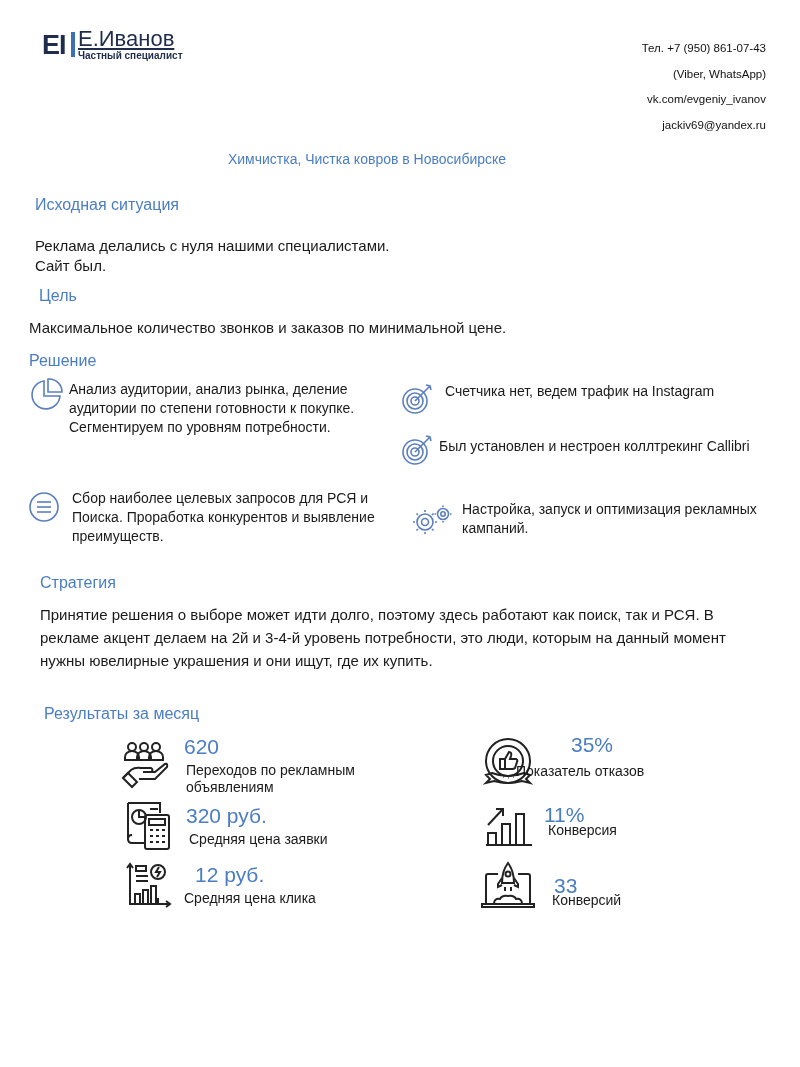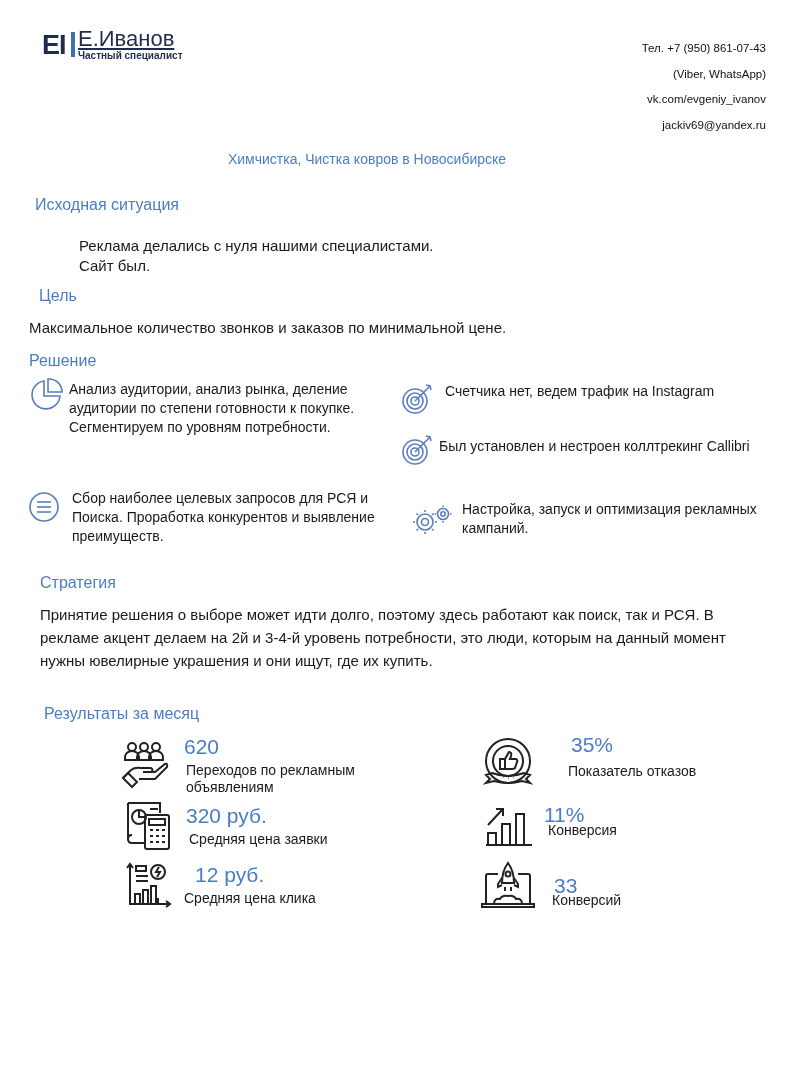--- a/index.html
+++ b/index.html
@@ -45,21 +45,21 @@
   <div>(Viber, WhatsApp)</div>
   <div>vk.com/evgeniy_ivanov</div>
   <div>jackiv69@yandex.ru</div>
 </div>
 
 <div class="abs title">
   <span style="margin-left:0">Химчистка, Чистка ковров в Новосибирске</span>
 </div>
 
 <div class="abs h" style="left:35px; top:196px;">Исходная ситуация</div>
-<div class="abs p" style="left:35px; top:236px;margin-left:44px;">
+<div class="abs p" style="left:35px; top:236px;">
   <div>Реклама делались с нуля нашими специалистами.</div>
   <div>Сайт был.</div>
 </div>
 
 <div class="abs h" style="left:39px; top:287px;">Цель</div>
 <div class="abs p" style="left:29px; top:318px; white-space:nowrap;">Максимальное количество звонков и заказов по минимальной цене.</div>
 
 <div class="abs h" style="left:29px; top:352px;">Решение</div>
 
 <div class="abs" style="left:30px; top:377px;">
@@ -177,21 +177,21 @@
     <g class="icon-black">
       <circle cx="28" cy="26" r="22"></circle>
       <circle cx="28" cy="26" r="15"></circle>
       <path d="M20 24 h5 v10 h-5 Z M25 24 l4 -7 q3 0 2 4 l-1 3 h6 q2 1 1 3 l-2 6 q-1 1 -3 1 h-7"></path>
       <path d="M6 40 l6 -2 q16 6 32 0 l6 2 l-4 4 l4 4 l-8 -2 q-14 4 -28 0 l-8 2 l4 -4 Z"></path>
       <path d="M23 42 l0.5 0 M28 43 l0.5 0 M33 42 l0.5 0"></path>
     </g>
   </svg>
 </div>
 <div class="abs res-num" style="left:544px; top:733px;margin-left:27px;">35%</div>
-<div class="abs res-label" style="left:568px; top:763px; white-space:nowrap;text-align:center;">Показатель отказов</div>
+<div class="abs res-label" style="left:516px; top:763px; white-space:nowrap;text-align:center;">Показатель отказов</div>
 
 <div class="abs" style="left:484px; top:800px;">
   <svg width="50" height="48" viewBox="0 0 50 48">
     <g class="icon-black">
       <path d="M2 45 h46"></path>
       <rect x="4" y="33" width="8" height="12"></rect>
       <rect x="18" y="24" width="8" height="21"></rect>
       <rect x="32" y="14" width="8" height="31"></rect>
       <path d="M4 25 L18 10 M12 9 h7 v7"></path>
     </g>

